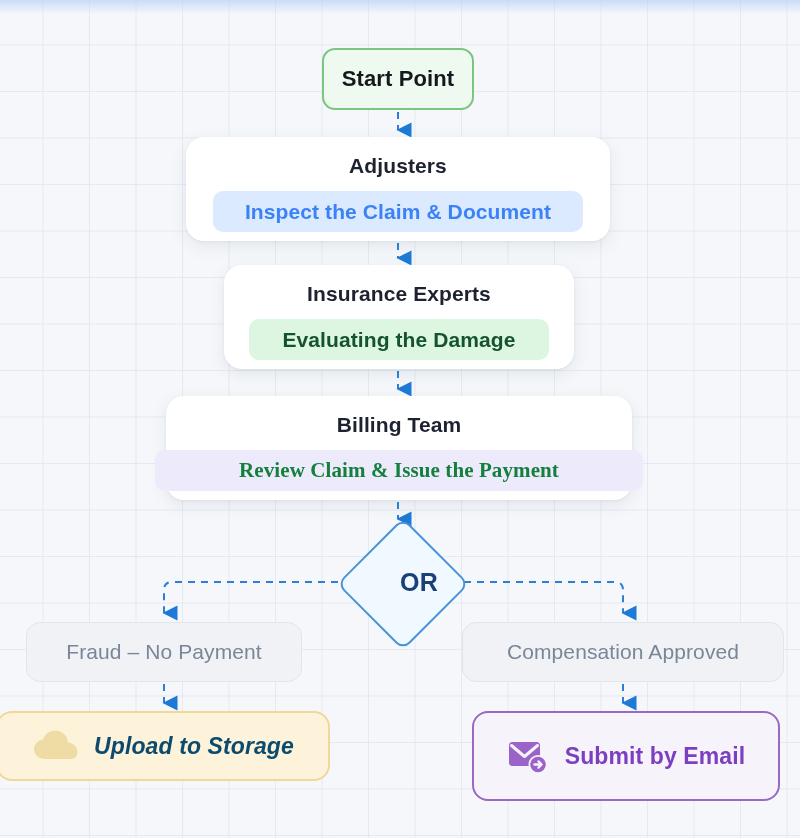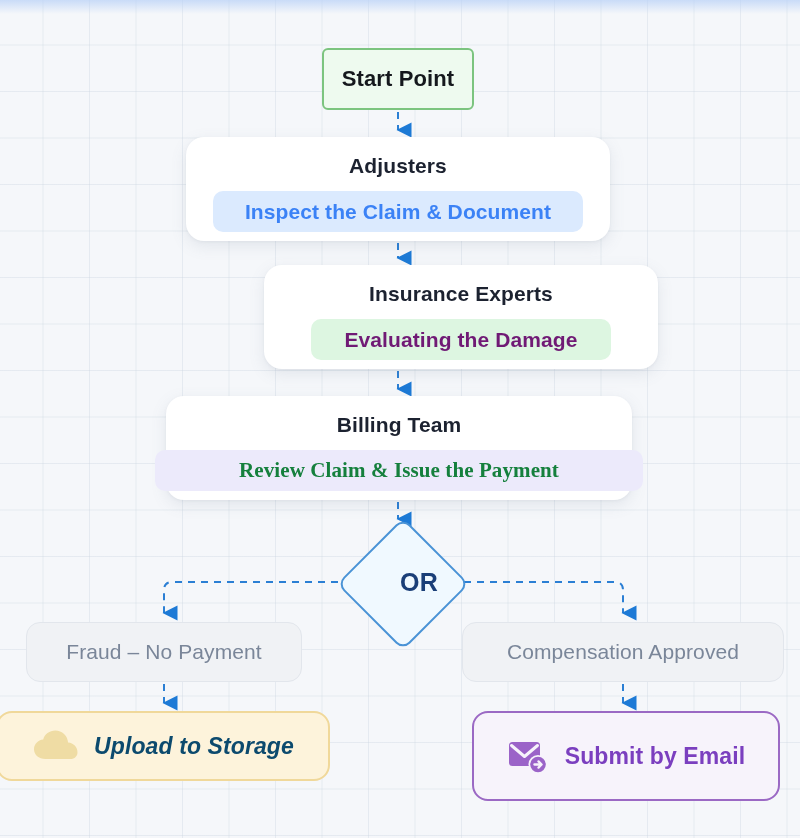--- a/index.html
+++ b/index.html
@@ -51,21 +51,21 @@
     align-items: center;
     justify-content: center;
   }
 
   
   #start-node {
     left: 322px; top: 48px;
     width: 152px; height: 62px;
     background: #eefaef;
     border: 2px solid #7cc47f;
-    border-radius: 6px;
+    border-radius: 13px;
   }
   #start-node .label {
     font-size: 22px;
     font-weight: 700;
     color: #15181d;
     letter-spacing: 0.1px;
   }
 
   
   .card {
@@ -92,22 +92,22 @@
     font-weight: 700;
     letter-spacing: 0.1px;
     height: 41px;
     box-sizing: border-box;
     padding: 3px 18px;
   }
 
   #card-adjusters { left: 186px; top: 137px; width: 424px; height: 104px; }
   #card-adjusters .pill { background: #dbeafe; color: #3b82f6; width: 370px; }
 
-  #card-experts { left: 224px; top: 265px; width: 394px; height: 104px; margin-left: 40px; }
-  #card-experts .pill { background: #ddf6e1; color: #701a75; width: 300px; }
+  #card-experts { left: 224px; top: 265px; width: 350px; height: 104px; }
+  #card-experts .pill { background: #ddf6e1; color: #14532d; width: 300px; }
 
   #card-billing { left: 166px; top: 396px; width: 466px; height: 104px; }
   #card-billing .pill { background: #eceafb; color: #15803d; width: 488px; font-family: Liberation Serif, serif; }
 
   
   #or-node {
     left: 337px; top: 518px;
     width: 128px; height: 128px;
   }
   #or-diamond-shape {

